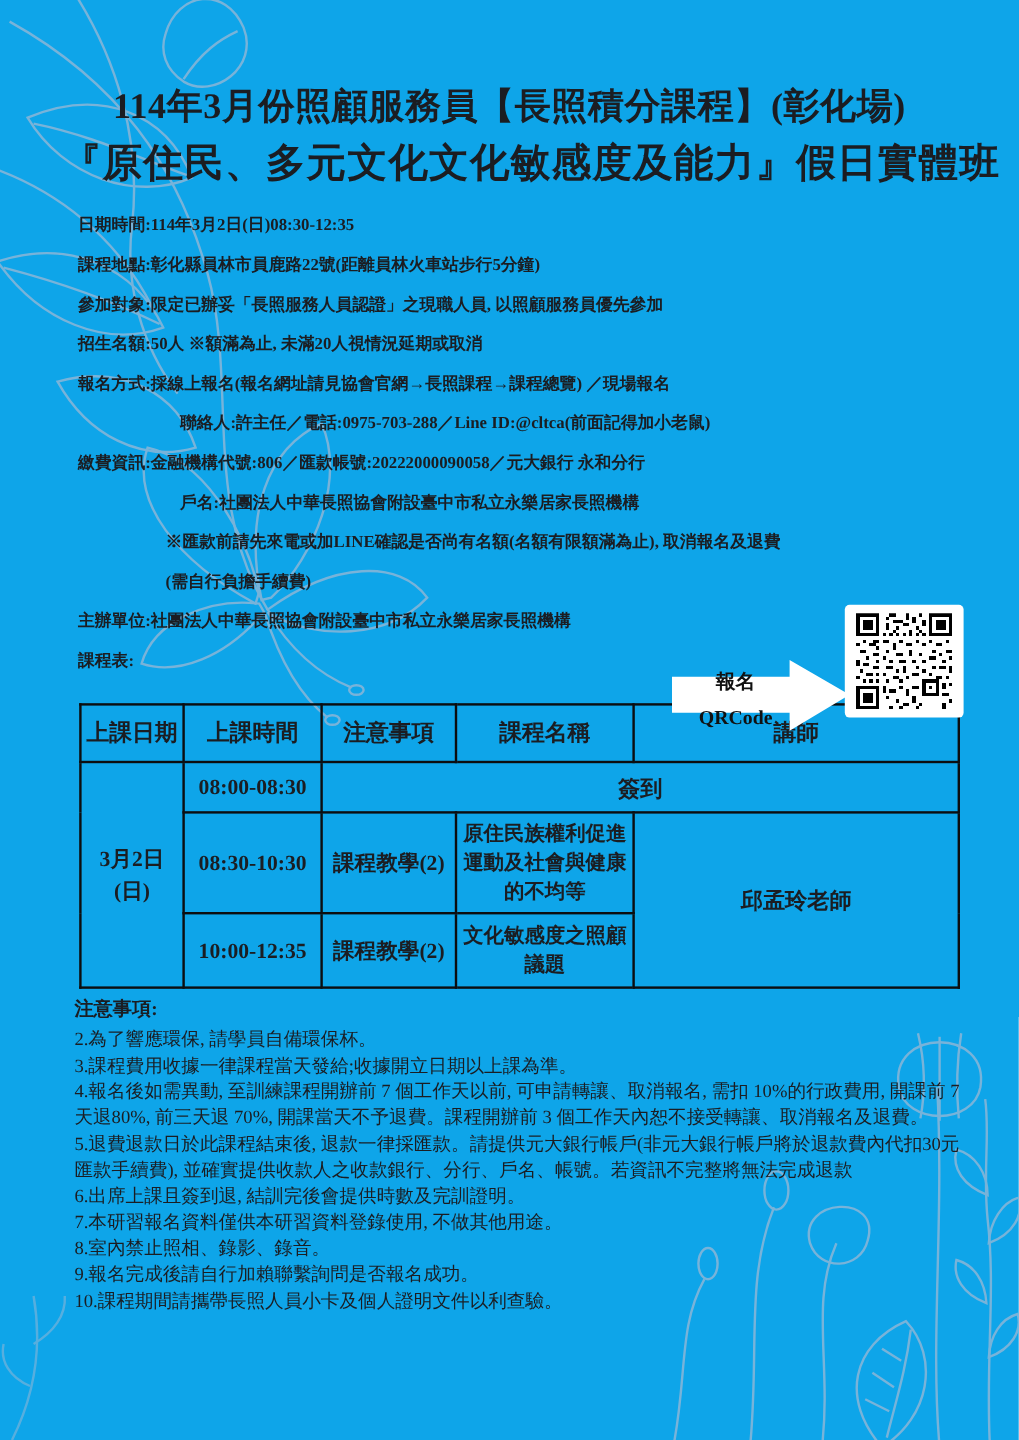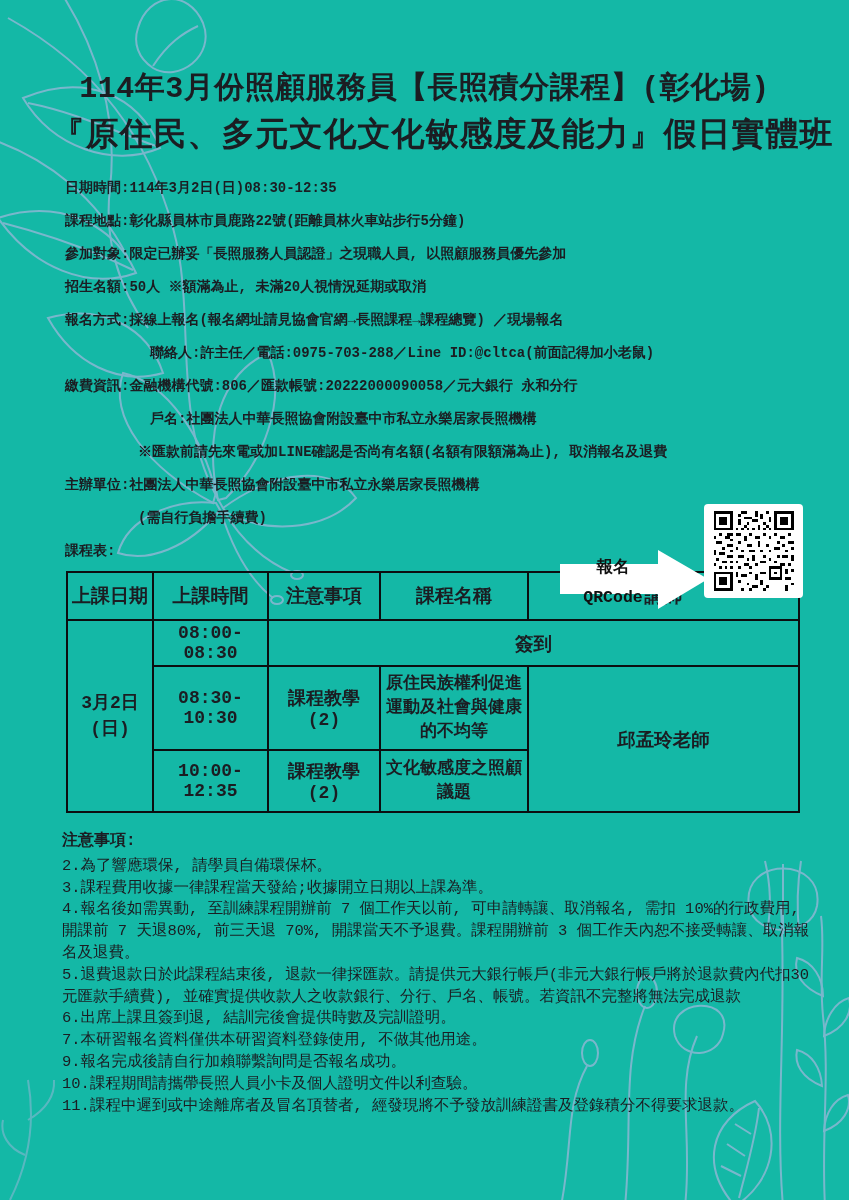--- a/index.html
+++ b/index.html
@@ -1,19 +1,19 @@
 <!DOCTYPE html>
 <html><head>
 <meta charset="utf-8">
 <style>
   html,body { margin:0; padding:0; }
   .page {
     position:relative; width:849px; height:1200px;
-    background:#14b8a6; overflow:hidden;
-    font-family:Liberation Mono, monospace;
+    background:#0ea5e9; overflow:hidden;
+    font-family:Liberation Serif, serif;
     color:#1b1d22;
   }
   .art { position:absolute; pointer-events:none; opacity:.8; }
   .art-tl { left:-12px; top:-12px; }
   .art-br { right:-6px; bottom:-6px; }
   .art-bl { left:0; bottom:0; opacity:.55; }
 
   .title { position:absolute; top:66px; left:0; width:100%; text-align:center; font-weight:700; z-index:2; }
   .title-l1 { font-size:30px; line-height:46px; letter-spacing:.5px; }
   .title-l2 { font-size:33px; line-height:50px; letter-spacing:1px;padding-left:36px; }
@@ -26,21 +26,21 @@
 
   .qr-box { position:absolute; left:704px; top:504px; width:99px; height:94px;
             background:#ffffff; border-radius:4px; padding:7px; box-sizing:border-box; z-index:3; }
   .qr-box svg { width:100%; height:100%; display:block; }
 
   .qr-label { position:absolute; left:560px; top:549px; width:150px; height:62px; z-index:3; }
   .qr-label svg { position:absolute; left:0; top:0; width:100%; height:100%; }
   .qr-label-text { position:absolute; left:7px; top:4px; width:92px; height:30px;
                    line-height:30px; text-align:center; font-size:16.5px; font-weight:700; color:#111; }
 
-  table.sched { position:absolute; left:66px; top:571px; width:734px; z-index:2;
+  table.sched { position:absolute; left:66px; top:586px; width:734px; z-index:2;
                 border-collapse:collapse; table-layout:fixed; text-align:center;
                 font-weight:600; }
   table.sched th, table.sched td { border:2.5px solid #0c0e10; padding:2px 3px; vertical-align:middle; }
   table.sched th { height:42px; font-size:19px; font-weight:600; }
   .row-signin td { height:36px; }
   .row-s1 td { height:78px; }
   .row-s2 td { height:56px; }
   .cell-date { font-size:18px; line-height:26px; }
   .cell-time { font-size:18px; font-weight:700; }
   .cell-mode { font-size:18px; }
@@ -119,22 +119,22 @@
   <div class="details">
     <div class="dline">日期時間:114年3月2日(日)08:30-12:35</div>
     <div class="dline">課程地點:彰化縣員林市員鹿路22號(距離員林火車站步行5分鐘)</div>
     <div class="dline">參加對象:限定已辦妥「長照服務人員認證」之現職人員, 以照顧服務員優先參加</div>
     <div class="dline">招生名額:50人 ※額滿為止, 未滿20人視情況延期或取消</div>
     <div class="dline">報名方式:採線上報名(報名網址請見協會官網→長照課程→課程總覽) ／現場報名</div>
     <div class="dline ind-a">聯絡人:許主任／電話:0975-703-288／Line ID:@cltca(前面記得加小老鼠)</div>
     <div class="dline">繳費資訊:金融機構代號:806／匯款帳號:20222000090058／元大銀行 永和分行</div>
     <div class="dline ind-a">戶名:社團法人中華長照協會附設臺中市私立永樂居家長照機構</div>
     <div class="dline ind-b">※匯款前請先來電或加LINE確認是否尚有名額(名額有限額滿為止), 取消報名及退費</div>
+    <div class="dline ind-b">(需自行負擔手續費)</div>
     <div class="dline">主辦單位:社團法人中華長照協會附設臺中市私立永樂居家長照機構</div>
-    <div class="dline ind-b">(需自行負擔手續費)</div>
     <div class="dline">課程表:</div>
   </div>
 
   <div class="qr-label">
     <svg viewBox="0 0 150 62">
       <polygon points="0,15 98,15 98,1 148,30 98,60 98,45 0,45" fill="#ffffff"></polygon>
     </svg>
     <div class="qr-label-text">報名QRCode</div>
   </div>
 
@@ -193,18 +193,18 @@
     </table>
 
   <div class="notes">
     <div class="notes-heading">注意事項:</div>
     <div>2.為了響應環保, 請學員自備環保杯。</div>
     <div>3.課程費用收據一律課程當天發給;收據開立日期以上課為準。</div>
     <div>4.報名後如需異動, 至訓練課程開辦前 7 個工作天以前, 可申請轉讓、取消報名, 需扣 10%的行政費用, 開課前 7 天退80%, 前三天退 70%, 開課當天不予退費。課程開辦前 3 個工作天內恕不接受轉讓、取消報名及退費。</div>
     <div>5.退費退款日於此課程結束後, 退款一律採匯款。請提供元大銀行帳戶(非元大銀行帳戶將於退款費內代扣30元匯款手續費), 並確實提供收款人之收款銀行、分行、戶名、帳號。若資訊不完整將無法完成退款</div>
     <div>6.出席上課且簽到退, 結訓完後會提供時數及完訓證明。</div>
     <div>7.本研習報名資料僅供本研習資料登錄使用, 不做其他用途。</div>
+    <div>8.室內禁止照相、錄影、錄音。</div>
     <div>9.報名完成後請自行加賴聯繫詢問是否報名成功。</div>
     <div>10.課程期間請攜帶長照人員小卡及個人證明文件以利查驗。</div>
-    <div>11.課程中遲到或中途離席者及冒名頂替者, 經發現將不予發放訓練證書及登錄積分不得要求退款。</div>
   </div>
 
 </div>
 
 </body></html>

